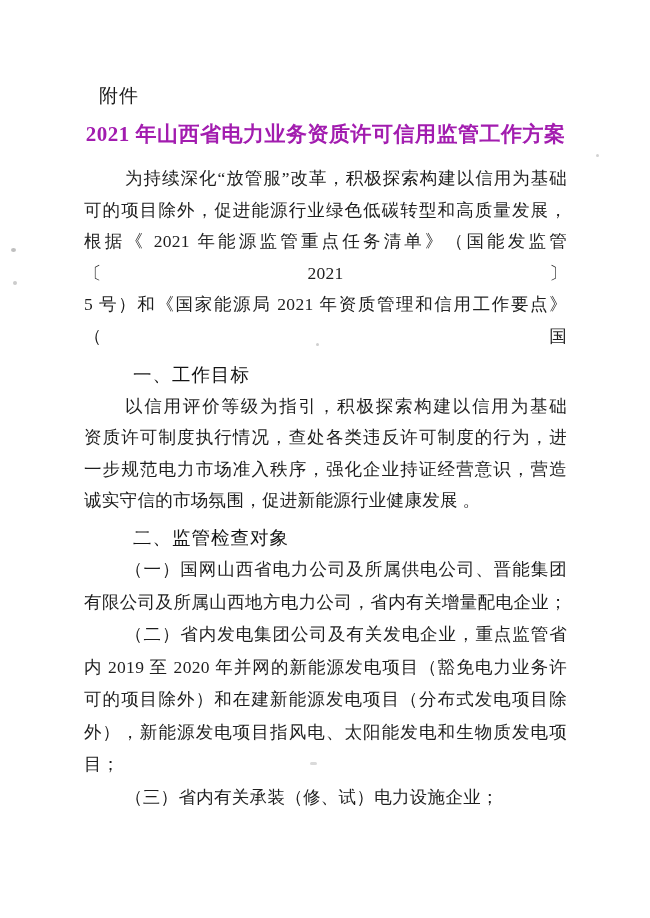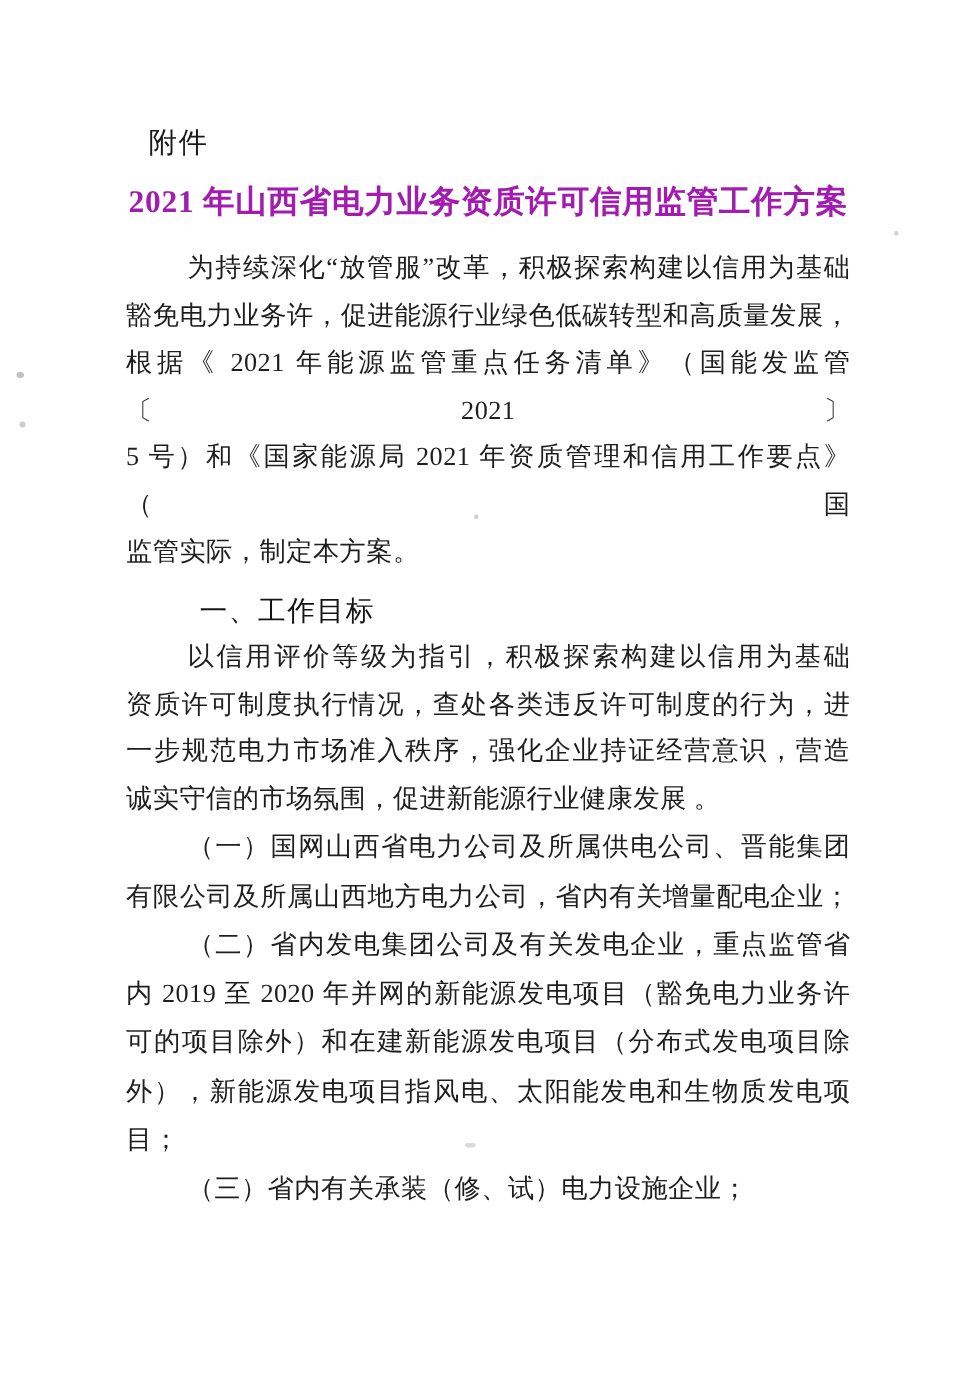--- a/index.html
+++ b/index.html
@@ -88,32 +88,32 @@
 
   <div class="content">
 
     <div class="attachment">附件</div>
 
     <div class="title">2021 年山西省电力业务资质许可信用监管工作方案</div>
 
     <div class="body-block">
 
       <div class="line indent justify">为持续深化“放管服”改革，积极探索构建以信用为基础</div>
-      <div class="line justify">豁免电力业务许，促进能源行业绿色低碳转型和高质量发展，</div>
+      <div class="line justify">可的项目除外，促进能源行业绿色低碳转型和高质量发展，</div>
       <div class="line justify">根据《 2021 年能源监管重点任务清单》（国能发监管〔2021〕</div>
       <div class="line justify">5 号）和《国家能源局 2021 年资质管理和信用工作要点》（国</div>
-      <div class="line">监管实际，制定本方案。</div>
 
       <div class="heading h1">一、工作目标</div>
 
       <div class="line indent justify">以信用评价等级为指引，积极探索构建以信用为基础</div>
       <div class="line justify">资质许可制度执行情况，查处各类违反许可制度的行为，进</div>
       <div class="line justify">一步规范电力市场准入秩序，强化企业持证经营意识，营造</div>
       <div class="line">诚实守信的市场氛围，促进新能源行业健康发展 。</div>
 
+      <div class="heading h2">二、监管检查对象</div>
 
       <div class="line s2 indent justify">（一）国网山西省电力公司及所属供电公司、晋能集团</div>
       <div class="line s2 justify">有限公司及所属山西地方电力公司，省内有关增量配电企业；</div>
       <div class="line s2 indent justify">（二）省内发电集团公司及有关发电企业，重点监管省</div>
       <div class="line s2 justify">内 2019 至 2020 年并网的新能源发电项目（豁免电力业务许</div>
       <div class="line s2 justify">可的项目除外）和在建新能源发电项目（分布式发电项目除</div>
       <div class="line s2 justify">外），新能源发电项目指风电、太阳能发电和生物质发电项</div>
       <div class="line s2">目；</div>
       <div class="line s2 indent">（三）省内有关承装（修、试）电力设施企业；</div>
 

